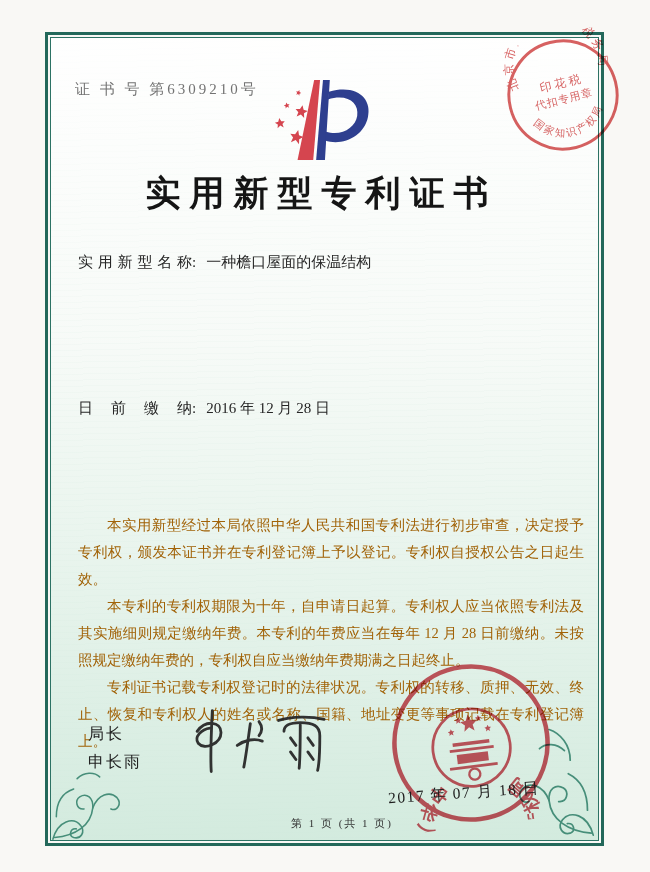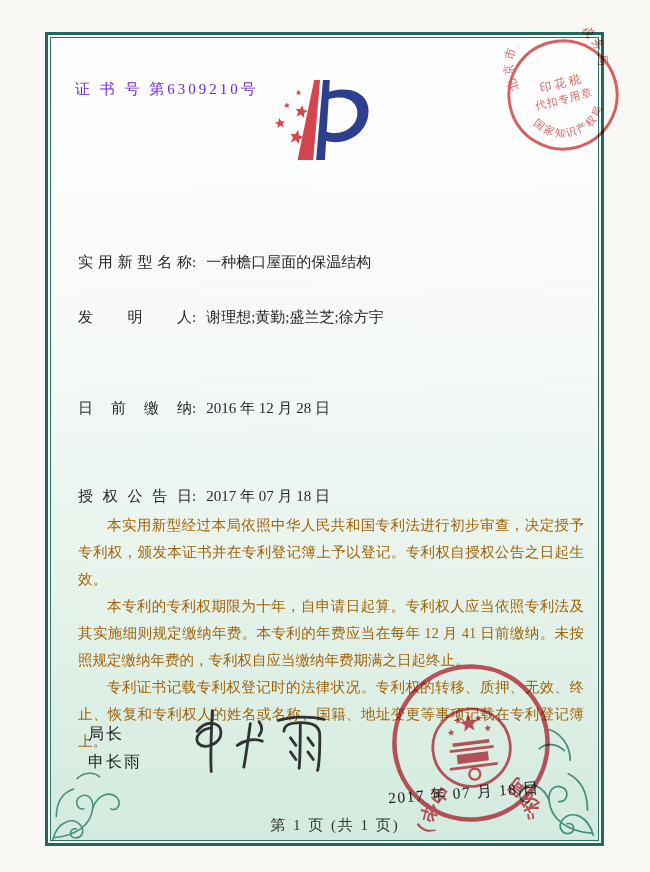--- a/index.html
+++ b/index.html
@@ -14,21 +14,21 @@
   }
   .frame-inner{
     position:absolute;inset:2px;border:1px solid #2c7264;
     background:
       linear-gradient(180deg, rgba(255,255,255,.95) 0%, rgba(246,251,248,.75) 38%,
         rgba(226,242,233,.85) 70%, rgba(209,234,221,.95) 100%),
       repeating-linear-gradient(179deg, rgba(80,155,125,.10) 0 1px, rgba(255,255,255,0) 1px 6px);
   }
   .layer{position:absolute;inset:0;}
   .cert-no{
-    position:absolute;left:75px;top:80px;font-size:15px;color:#6d28d9;
+    position:absolute;left:75px;top:80px;font-size:15px;color:#737373;
     letter-spacing:3px;
   }
   .title{
     position:absolute;left:45px;width:553px;top:170px;text-align:center;
     font-size:35px;font-weight:bold;color:#151515;letter-spacing:9px;
   }
   .field-row{position:absolute;left:78px;font-size:15px;color:#262626;white-space:nowrap;}
   .field-label{
     display:inline-block;width:114px;text-align:justify;text-align-last:justify;
     vertical-align:bottom;
@@ -46,21 +46,21 @@
   .signature-svg{position:absolute;left:183px;top:702px;}
   .logo-svg{position:absolute;left:266px;top:76px;}
   .tax-stamp{position:absolute;left:504px;top:36px;transform:rotate(-14deg);opacity:.88;mix-blend-mode:multiply;}
   .big-seal{position:absolute;left:388px;top:660px;transform:rotate(-7deg);opacity:.9;mix-blend-mode:multiply;}
   .seal-date{
     position:absolute;left:388px;top:783px;font-size:15.5px;color:#1c1c1c;
     letter-spacing:1.5px;transform:rotate(-4deg);white-space:nowrap;
   }
   .footer{
     position:absolute;left:45px;width:580px;top:816px;text-align:center;
-    font-size:15px;color:#333;letter-spacing:2px;
+    font-size:11px;color:#333;letter-spacing:2px;padding-left:7px;
   }
   .flourish{position:absolute;}
   .flourish-left{left:47px;top:763px;}
   .flourish-right{left:503px;top:718px;transform:scaleX(-1);}
   svg text{font-family:"Liberation Serif","DejaVu Serif",serif;}
 </style>
 </head>
 <body>
 
 <div class="frame">
@@ -93,37 +93,32 @@
     <text font-size="12" fill="#d24b4b" letter-spacing="3">
       <textPath href="#taxTop" startOffset="50%" text-anchor="middle">北京市海淀区地方税务局</textPath>
     </text>
     <text x="60" y="52" font-size="12" fill="#d24b4b" text-anchor="middle">印 花 税</text>
     <text x="60" y="68" font-size="11" fill="#d24b4b" text-anchor="middle" letter-spacing="1">代扣专用章</text>
     <text font-size="10.5" fill="#d24b4b" letter-spacing="2">
       <textPath href="#taxBottom" startOffset="50%" text-anchor="middle">国家知识产权局</textPath>
     </text>
   </svg>
 
+  <div class="title">实用新型专利证书</div>
 
   <div class="field-row" style="top:253px">
     <span class="field-label">实用新型名称</span><span class="field-colon">:</span><span>一种檐口屋面的保温结构</span>
   </div>
-  <div class="field-row" style="top:308px">
-    <span class="field-label">发明人</span><span class="field-colon">:</span><span>谢理想;黄勤;盛兰芝;徐方宇</span>
-  </div>
   <div class="field-row" style="top:399px">
     <span class="field-label">日前缴纳</span><span class="field-colon">:</span><span>2016 年 12 月 28 日</span>
-  </div>
-  <div class="field-row" style="top:487px">
-    <span class="field-label">授权公告日</span><span class="field-colon">:</span><span>2017 年 07 月 18 日</span>
   </div>
 
   <div class="body-text">
     <p>本实用新型经过本局依照中华人民共和国专利法进行初步审查，决定授予专利权，颁发本证书并在专利登记簿上予以登记。专利权自授权公告之日起生效。</p>
-    <p>本专利的专利权期限为十年，自申请日起算。专利权人应当依照专利法及其实施细则规定缴纳年费。本专利的年费应当在每年 12 月 41 日前缴纳。未按照规定缴纳年费的，专利权自应当缴纳年费期满之日起终止。</p>
+    <p>本专利的专利权期限为十年，自申请日起算。专利权人应当依照专利法及其实施细则规定缴纳年费。本专利的年费应当在每年 12 月 28 日前缴纳。未按照规定缴纳年费的，专利权自应当缴纳年费期满之日起终止。</p>
     <p>专利证书记载专利权登记时的法律状况。专利权的转移、质押、无效、终止、恢复和专利权人的姓名或名称、国籍、地址变更等事项记载在专利登记簿上。</p>
   </div>
 
   <svg class="flourish flourish-left" width="88" height="78" viewBox="0 0 100 90">
     <g fill="none" stroke="#2e7e68" stroke-width="1.8" stroke-linecap="round" opacity=".85">
       <path d="M6,88 C12,66 30,62 38,72 C44,80 38,88 30,86 C24,84 26,75 33,76"></path>
       <path d="M8,86 C32,84 50,72 52,52 C53,40 45,34 37,39 C31,43 33,54 42,53"></path>
       <path d="M52,52 C58,36 72,32 80,40 C86,47 80,56 73,53"></path>
       <path d="M10,62 C10,44 18,34 30,30"></path>
       <path d="M34,18 C42,10 54,10 60,16"></path>

